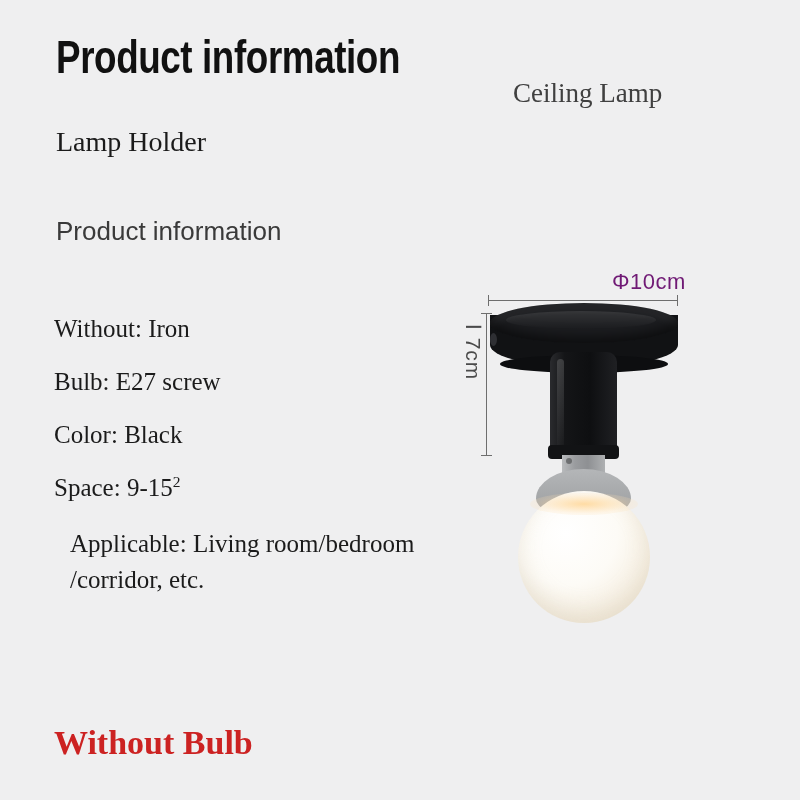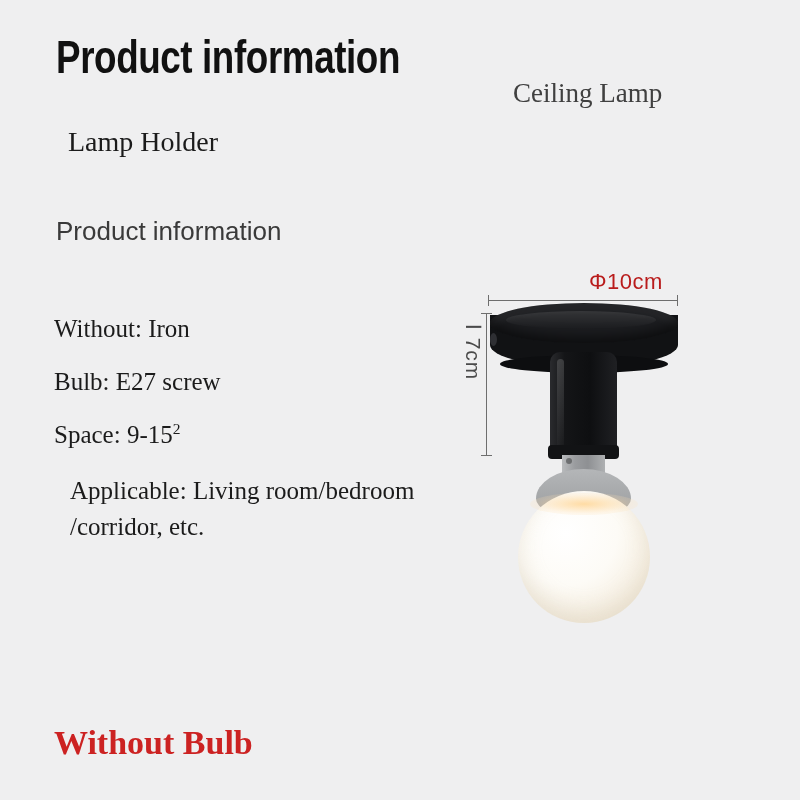--- a/index.html
+++ b/index.html
@@ -39,21 +39,21 @@
     position: absolute;
     left: 513px;
     top: 78px;
     font-family: "Liberation Serif", serif;
     font-size: 27px;
     color: #404040;
     white-space: nowrap;
   }
   .lamp-holder {
     position: absolute;
-    left: 68px;
+    left: 56px;
     top: 126px;
     font-family: "Liberation Serif", serif;
     font-size: 28px;
     color: #1b1b1b;
     white-space: nowrap;
   }
   .subtitle-sans {
     position: absolute;
     left: 56px;
     top: 216px;
@@ -103,27 +103,27 @@
     position: absolute;
     left: 440px;
     top: 255px;
     width: 340px;
     height: 380px;
   }
 
   
   .dim-h-label {
     position: absolute;
-    left: 91px;
+    left: 114px;
     top: 14px;
     width: 190px;
     text-align: center;
     font-family: "Liberation Sans", sans-serif;
     font-size: 22px;
-    color: #b91c1c;
+    color: #701a75;
     letter-spacing: 0.5px;
   }
   .dim-h-line {
     position: absolute;
     left: 48px;
     top: 45px;
     width: 190px;
     height: 1px;
     background: #6e6e6e;
   }
@@ -312,20 +312,21 @@
 
   <div class="ceiling-lamp">Ceiling Lamp</div>
 
   <div class="lamp-holder">Lamp Holder</div>
 
   <div class="subtitle-sans">Product information</div>
 
   <div class="spec-list">
     <div class="spec-line">Without: Iron</div>
     <div class="spec-line">Bulb: E27 screw</div>
+    <div class="spec-line">Color: Black</div>
     <div class="spec-line"><span>Space: 9-15</span><sup>2</sup></div>
     <div class="spec-line wrap">Applicable: Living room/bedroom /corridor, etc.</div>
   </div>
 
   <div class="without-bulb">Without Bulb</div>
 
   <div id="product">
 
     <div class="dim-h-label">Φ10cm</div>
     <div class="dim-h-line"></div>

